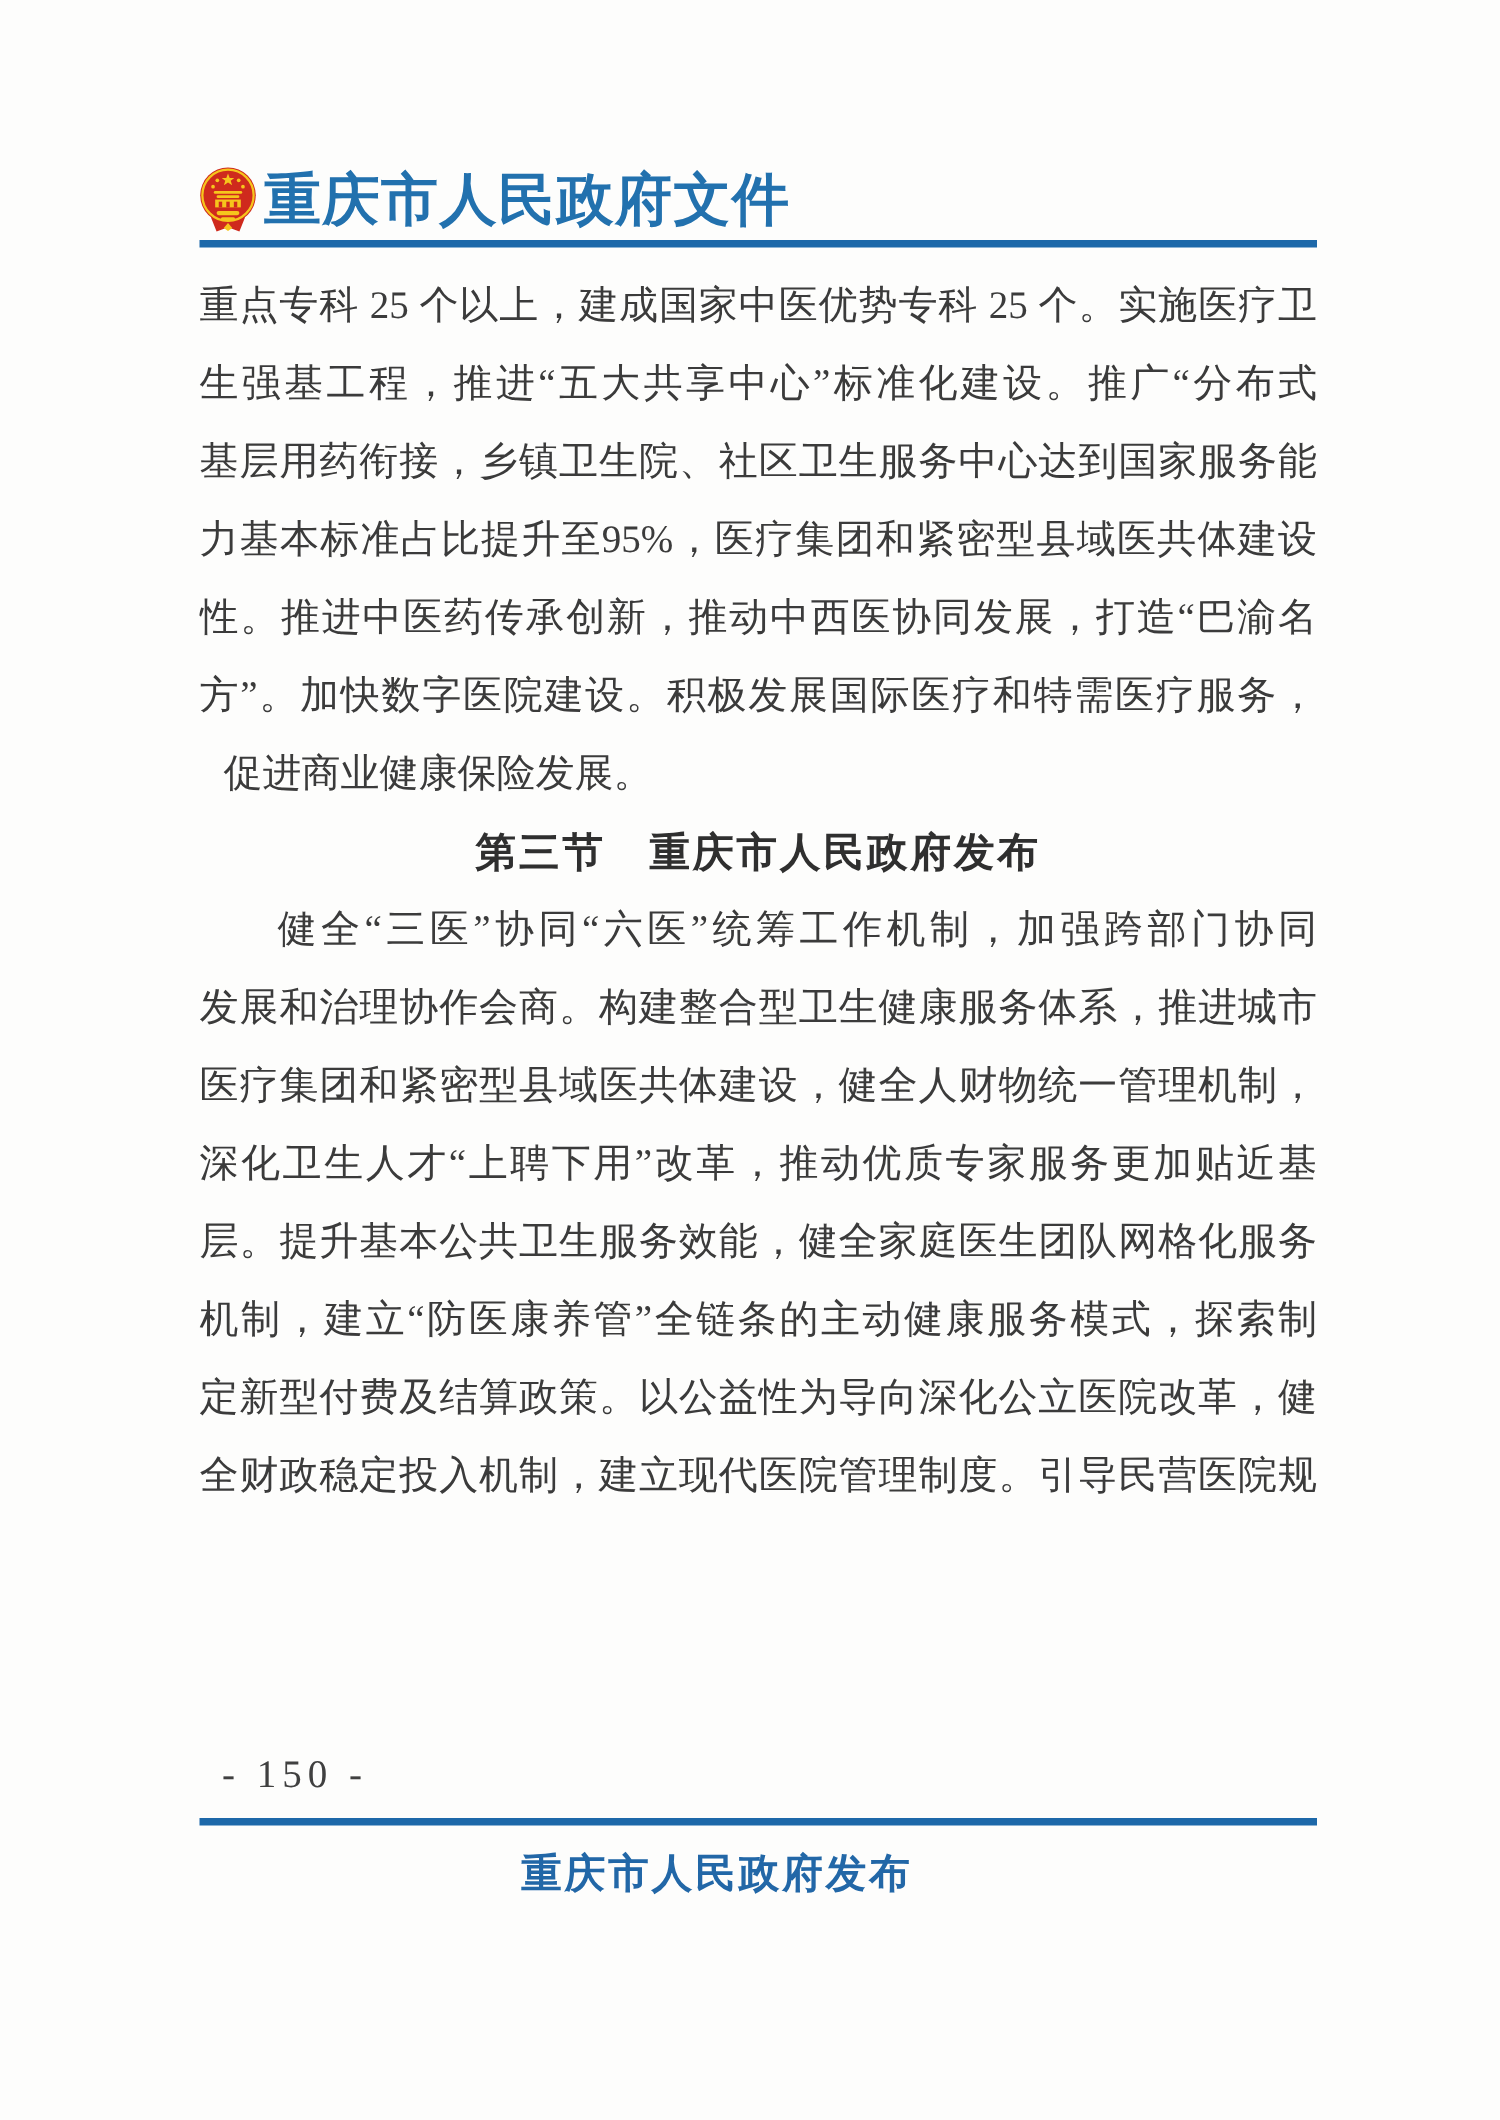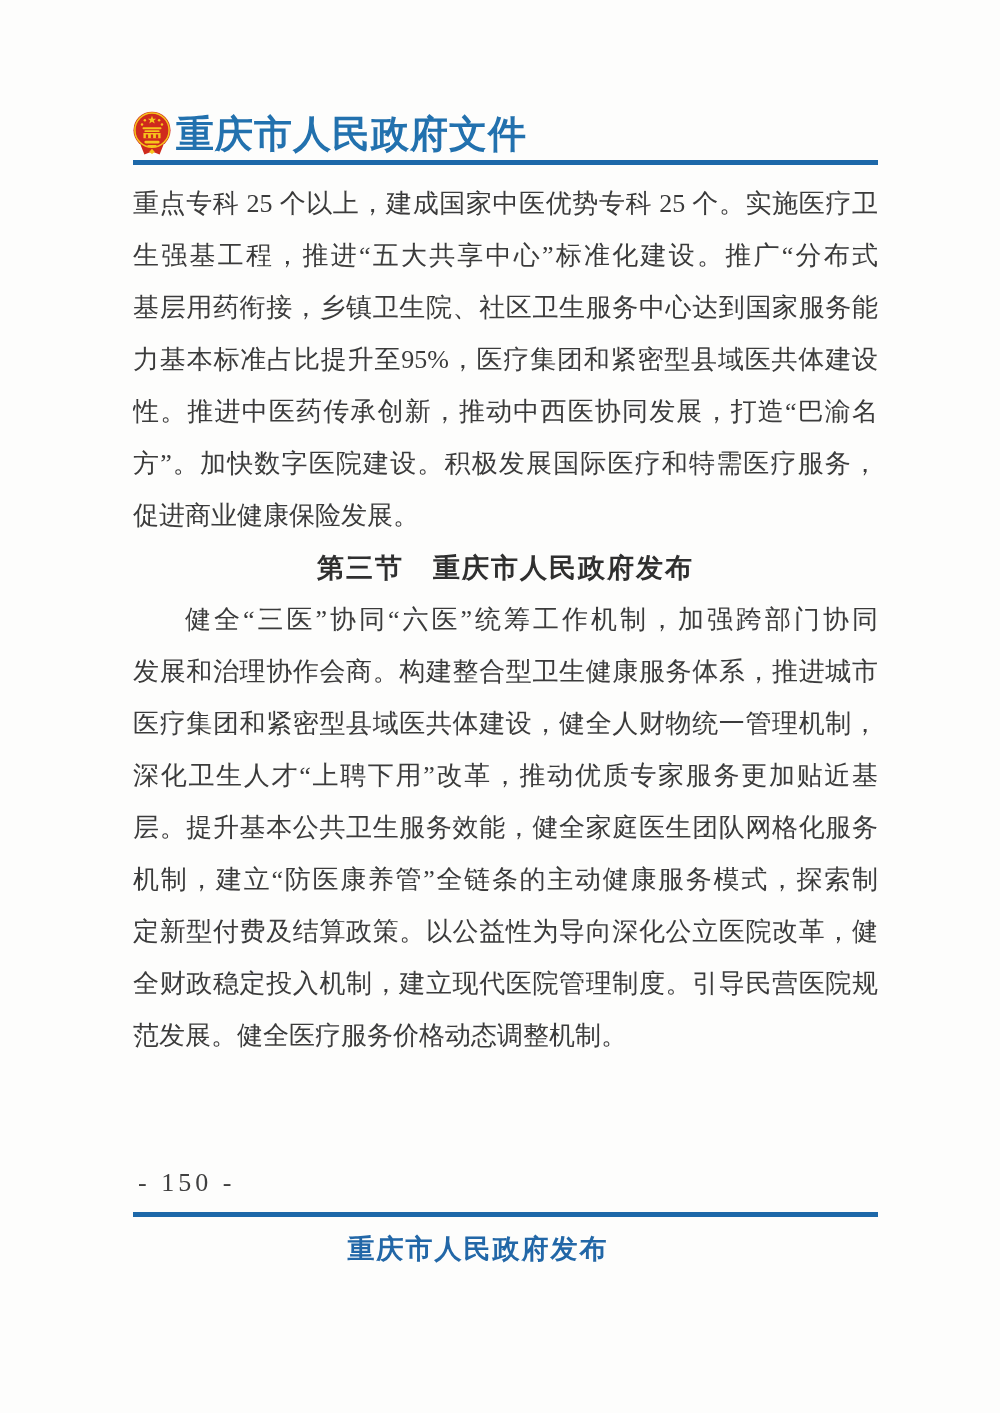--- a/index.html
+++ b/index.html
@@ -61,37 +61,38 @@
   .line {
     height: 52px;
     text-align: justify;
     text-align-last: justify;
     overflow: hidden;
     white-space: nowrap;
   }
   .line.para-end {
     text-align-last: left;
     white-space: normal;
+    margin-left: 16px;
   }
   .line.indent {
     text-indent: 2em;
   }
   .section-heading {
     height: 52px;
     line-height: 52px;
     text-align: center;
     font-weight: bold;
     font-size: 27px;
     letter-spacing: 2px;
     color: #2f2f2f;
   }
   
   .page-number {
     position: absolute;
-    left: 138px;
+    left: 148px;
     top: 1168px;
     font-size: 26px;
     letter-spacing: 4px;
     color: #404040;
   }
   .publisher {
     position: absolute;
     left: 133px;
     top: 1231px;
     width: 690px;
@@ -149,21 +150,20 @@
     <div class="section-heading">第三节　重庆市人民政府发布</div>
 
     <div class="line indent">健全“三医”协同“六医”统筹工作机制，加强跨部门协同</div>
     <div class="line">发展和治理协作会商。构建整合型卫生健康服务体系，推进城市</div>
     <div class="line">医疗集团和紧密型县域医共体建设，健全人财物统一管理机制，</div>
     <div class="line">深化卫生人才“上聘下用”改革，推动优质专家服务更加贴近基</div>
     <div class="line">层。提升基本公共卫生服务效能，健全家庭医生团队网格化服务</div>
     <div class="line">机制，建立“防医康养管”全链条的主动健康服务模式，探索制</div>
     <div class="line">定新型付费及结算政策。以公益性为导向深化公立医院改革，健</div>
     <div class="line">全财政稳定投入机制，建立现代医院管理制度。引导民营医院规</div>
-    <div class="line para-end">范发展。健全医疗服务价格动态调整机制。</div>
   </div>
 
   <div class="page-number">- 150 -</div>
 
   <div class="rule rule-bottom"></div>
 
   <div class="publisher">重庆市人民政府发布</div>
 
 </div>
 

